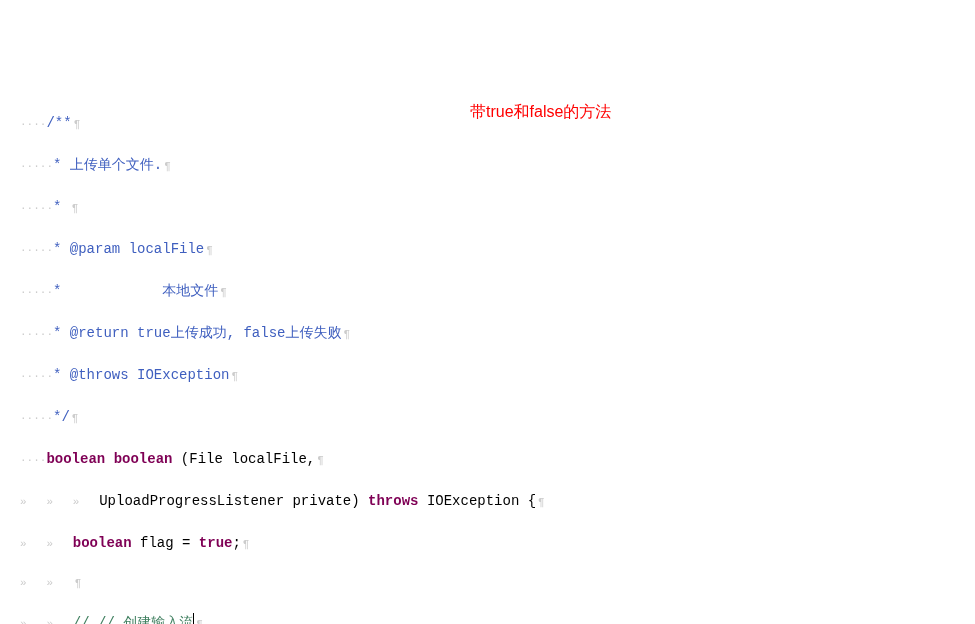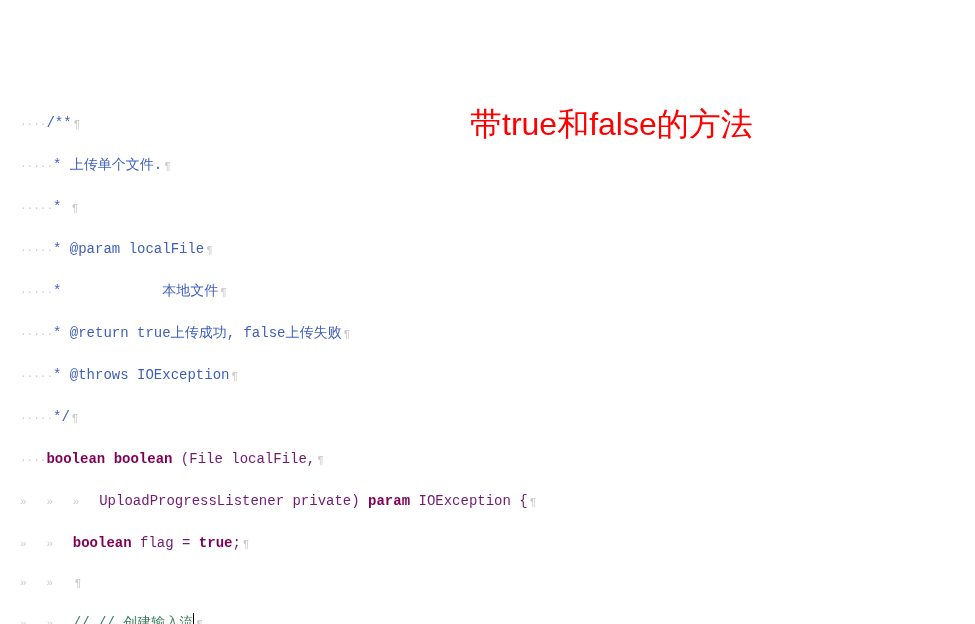--- a/index.html
+++ b/index.html
@@ -11,47 +11,47 @@
       white-space: pre;
       line-height: 1.5;
       position: relative;
     }
     .line { display: flex; align-items: baseline; }
     .ws { color: #ccc; font-size: 11px; display: inline; }
     .comment-doc { color: #3f5fbf; }
     .comment-line { color: #3f7f5f; }
     .keyword { color: #7f0055; font-weight: bold; }
     .method-name { color: #000; background: #d4d4d4; }
-    .text-plain { color: #701a75; }
+    .text-plain { color: #000000; }
     .cursor { border-right: 1px solid #000; }
     .annotation {
       position: absolute;
       color: #ff0000;
       font-family: 'Microsoft YaHei', sans-serif;
-      font-size: 32px;
+      font-size: 16px;
       font-weight: normal;
     }
     .nl { color: #ccc; font-size: 11px; margin-left: 2px; }
   </style>
 </head>
 <body>
 
 
 
 <div>
 <div class="line"><span class="ws">····</span><span class="comment-doc">/**</span><span class="nl">¶</span></div>
 <div class="line"><span class="ws">·····</span><span class="comment-doc">* 上传单个文件.</span><span class="nl">¶</span></div>
 <div class="line"><span class="ws">·····</span><span class="comment-doc">* </span><span class="nl">¶</span></div>
 <div class="line"><span class="ws">·····</span><span class="comment-doc">* @param localFile</span><span class="nl">¶</span></div>
 <div class="line"><span class="ws">·····</span><span class="comment-doc">*            本地文件</span><span class="nl">¶</span></div>
 <div class="line"><span class="ws">·····</span><span class="comment-doc">* @return true上传成功, false上传失败</span><span class="nl">¶</span></div>
 <div class="line"><span class="ws">·····</span><span class="comment-doc">* @throws IOException</span><span class="nl">¶</span></div>
 <div class="line"><span class="ws">·····</span><span class="comment-doc">*/</span><span class="nl">¶</span></div>
 <div class="line"><span class="ws">····</span><span class="keyword">boolean</span><span> </span><span class="keyword">boolean</span><span> </span><span class="text-plain">(File localFile,</span><span class="nl">¶</span></div>
-<div class="line"><span class="ws">»   »   »   </span><span class="text-plain">UploadProgressListener private) </span><span class="keyword">param</span><span class="text-plain"> IOException {</span><span class="nl">¶</span></div>
+<div class="line"><span class="ws">»   »   »   </span><span class="text-plain">UploadProgressListener private) </span><span class="keyword">throws</span><span class="text-plain"> IOException {</span><span class="nl">¶</span></div>
 <div class="line"><span class="ws">»   »   </span><span class="keyword">boolean</span><span class="text-plain"> flag = </span><span class="keyword">true</span><span class="text-plain">;</span><span class="nl">¶</span></div>
 <div class="line"><span class="ws">»   »   </span><span class="nl">¶</span></div>
 <div class="line"><span class="ws">»   »   </span><span class="comment-line cursor">// // 创建输入流</span><span class="nl">¶</span></div>
 
 
 
 
 
 
 

